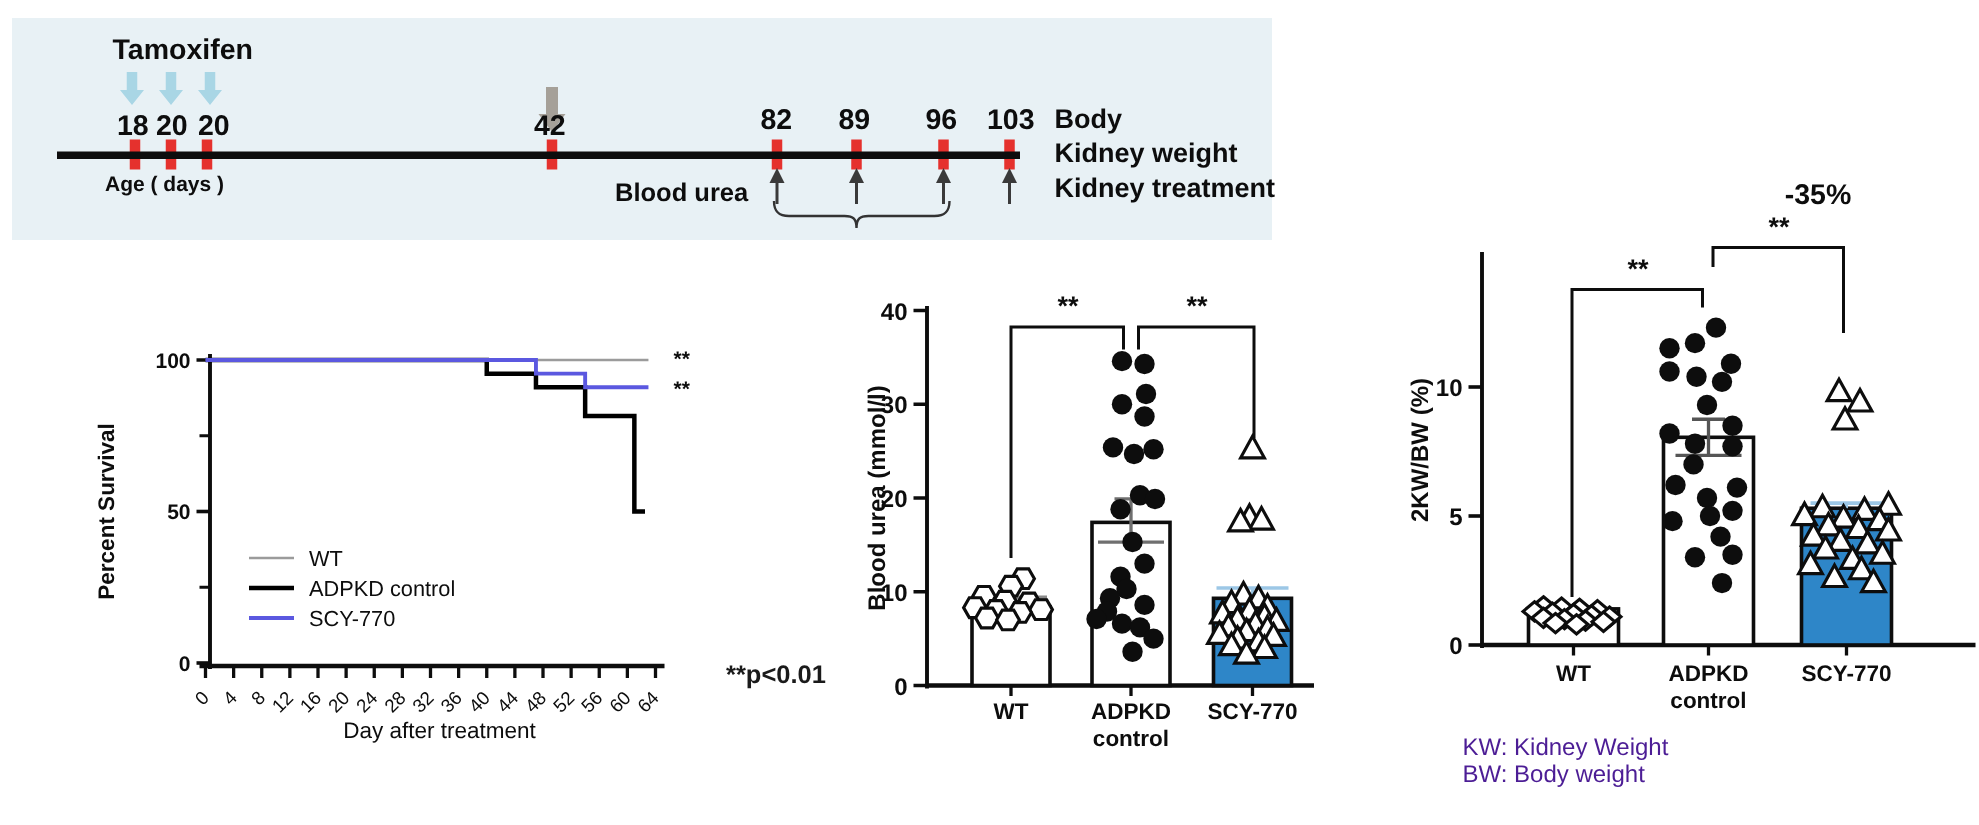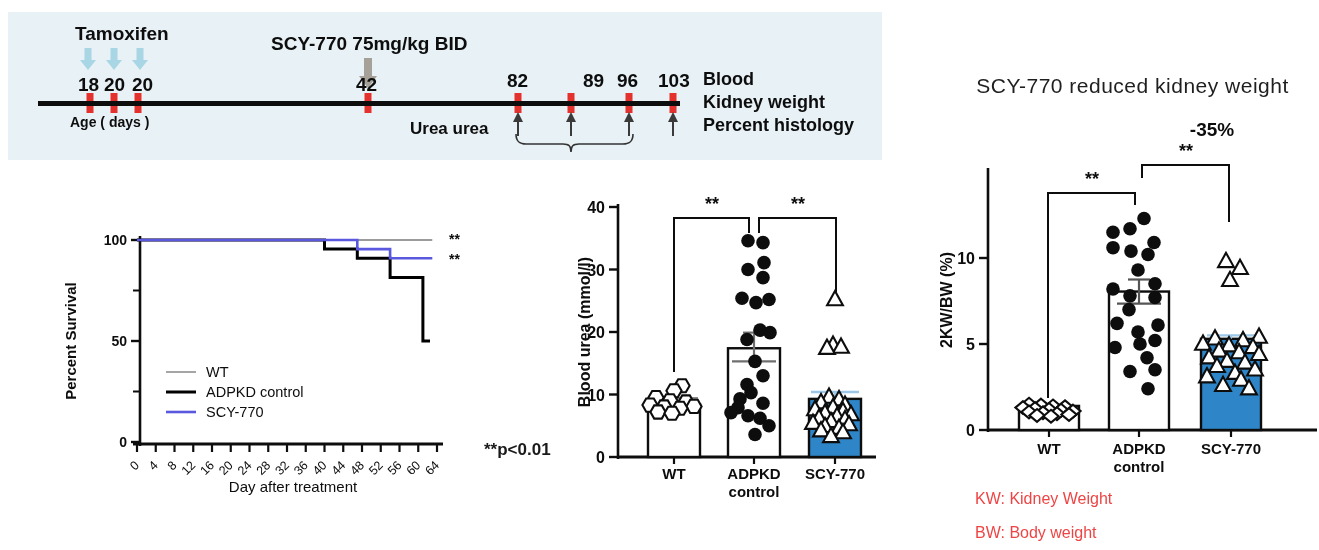--- a/index.html
+++ b/index.html
@@ -1,26 +1,26 @@
 <!DOCTYPE html>
 <html><head>
 <meta charset="utf-8">
 <style>
   html,body{margin:0;padding:0;background:#fff;}
   .canvas{position:relative;width:1319px;height:550px;background:#ffffff;overflow:hidden;
           font-family:"Liberation Sans",sans-serif;color:#111;}
   .abs{position:absolute;}
-  .tl-panel{position:absolute;left:8px;top:12px;width:840px;height:148px;background:#e8f1f5;padding-left:34px;}
+  .tl-panel{position:absolute;left:8px;top:12px;width:840px;height:148px;background:#e8f1f5;}
   .tl-text{position:absolute;font-weight:bold;color:#0d0d0d;white-space:nowrap;}
   .tl-line{position:absolute;background:#0d0d0d;}
   .chart-svg{position:absolute;}
   .note{position:absolute;font-size:17px;color:#1a1a1a;font-weight:bold;}
   .kw-title{position:absolute;left:946px;top:74px;width:373px;text-align:center;
             font-size:21px;color:#1f1f1f;letter-spacing:.5px;white-space:nowrap;}
-  .footnote{position:absolute;font-size:16px;color:#ef4444;}
+  .footnote{position:absolute;font-size:16px;color:#4c1d95;}
 </style>
 </head>
 <body>
 
 <div class="canvas">
 
   <div class="tl-panel">
     <svg class="abs" id="tl-svg" width="840" height="148" style="left:0;top:0;">
         <polygon points="76.5,36 83.5,36 83.5,48 88,48 80,58 72,48 76.5,48" fill="#a9d6e5"></polygon>
         <polygon points="102.5,36 109.5,36 109.5,48 114,48 106,58 98,48 102.5,48" fill="#a9d6e5"></polygon>
@@ -39,39 +39,38 @@
         <line x1="563" y1="124" x2="563" y2="106" stroke="#3a3a3a" stroke-width="2"></line>
         <polygon points="563,100 558,110 568,110" fill="#3a3a3a"></polygon>
         <line x1="621" y1="124" x2="621" y2="106" stroke="#3a3a3a" stroke-width="2"></line>
         <polygon points="621,100 616,110 626,110" fill="#3a3a3a"></polygon>
         <line x1="665" y1="124" x2="665" y2="106" stroke="#3a3a3a" stroke-width="2"></line>
         <polygon points="665,100 660,110 670,110" fill="#3a3a3a"></polygon>
         <path d="M 508 122 C 508 130, 512 132, 518 132 L 555 132 C 561 132, 563 134, 563 140 C 563 134, 565 132, 571 132 L 615 132 C 621 132, 625 130, 625 122" fill="none" stroke="#333" stroke-width="1.6"></path>
       </svg>
 
     <div class="tl-text" style="left:67px;top:11px;font-size:19px;">Tamoxifen</div>
-    <div class="tl-text" style="left:263px;top:21px;font-size:19px;">SCY-770 75mg/kg BID</div>
 
     <div class="tl-text" style="left:70px;top:62px;font-size:19px;">18</div>
     <div class="tl-text" style="left:96px;top:62px;font-size:19px;">20</div>
     <div class="tl-text" style="left:124px;top:62px;font-size:19px;">20</div>
     <div class="tl-text" style="left:348px;top:62px;font-size:19px;">42</div>
     <div class="tl-text" style="left:499px;top:58px;font-size:19px;">82</div>
-    <div class="tl-text" style="left:551px;top:58px;font-size:19px;margin-left:24px;">89</div>
+    <div class="tl-text" style="left:551px;top:58px;font-size:19px;">89</div>
     <div class="tl-text" style="left:609px;top:58px;font-size:19px;">96</div>
     <div class="tl-text" style="left:650px;top:58px;font-size:19px;">103</div>
 
     <div class="tl-line" style="left:30px;top:89px;width:642px;height:5px;"></div>
 
     <div class="tl-text" style="left:62px;top:102px;font-size:14px;text-align:center;">Age ( days )</div>
-    <div class="tl-text" style="left:402px;top:107px;font-size:17px;">Urea urea</div>
-
-    <div class="tl-text" style="left:695px;top:57px;font-size:18px;">Blood</div>
+    <div class="tl-text" style="left:402px;top:107px;font-size:17px;">Blood urea</div>
+
+    <div class="tl-text" style="left:695px;top:57px;font-size:18px;">Body</div>
     <div class="tl-text" style="left:695px;top:80px;font-size:18px;">Kidney weight</div>
-    <div class="tl-text" style="left:695px;top:103px;font-size:18px;">Percent histology</div>
+    <div class="tl-text" style="left:695px;top:103px;font-size:18px;">Kidney treatment</div>
   </div>
 
   <svg id="svg-survival" class="chart-svg" style="left:40px;top:195px;" width="520" height="340" viewBox="40 195 520 340">
       <line x1="140" y1="236" x2="140" y2="446" stroke="#0d0d0d" stroke-width="2.6"></line>
       <line x1="133" y1="444" x2="443" y2="444" stroke="#0d0d0d" stroke-width="3"></line>
       <line x1="140" y1="442" x2="131" y2="442" stroke="#0d0d0d" stroke-width="2.4"></line>
       <text x="127" y="447" font-family="&quot;Liberation Sans&quot;,sans-serif" font-size="14" fill="#0d0d0d" font-weight="bold" text-anchor="end">0</text>
       <line x1="140" y1="341" x2="131" y2="341" stroke="#0d0d0d" stroke-width="2.4"></line>
       <text x="127" y="346" font-family="&quot;Liberation Sans&quot;,sans-serif" font-size="14" fill="#0d0d0d" font-weight="bold" text-anchor="end">50</text>
       <line x1="140" y1="240" x2="131" y2="240" stroke="#0d0d0d" stroke-width="2.4"></line>
@@ -216,21 +215,20 @@
       <polygon points="821.0,422.1 813.1,436.4 828.9,436.4" fill="#ffffff" stroke="#0d0d0d" stroke-width="2.1"></polygon>
       <polygon points="843.0,424.0 835.1,438.3 850.9,438.3" fill="#ffffff" stroke="#0d0d0d" stroke-width="2.1"></polygon>
       <polygon points="831.0,427.8 823.1,442.1 838.9,442.1" fill="#ffffff" stroke="#0d0d0d" stroke-width="2.1"></polygon>
       <text x="835" y="479" font-family="&quot;Liberation Sans&quot;,sans-serif" font-size="15" fill="#0d0d0d" font-weight="bold" text-anchor="middle">SCY-770</text>
       <path d="M 674 372 L 674 218 L 749 218 L 749 233" fill="none" stroke="#0d0d0d" stroke-width="2"></path>
       <text x="712" y="210" font-family="&quot;Liberation Sans&quot;,sans-serif" font-size="18" fill="#0d0d0d" font-weight="bold" text-anchor="middle">**</text>
       <path d="M 759 233 L 759 218 L 836 218 L 836 292" fill="none" stroke="#0d0d0d" stroke-width="2"></path>
       <text x="798" y="210" font-family="&quot;Liberation Sans&quot;,sans-serif" font-size="18" fill="#0d0d0d" font-weight="bold" text-anchor="middle">**</text>
     </svg>
 
-  <div class="kw-title">SCY-770 reduced kidney weight</div>
   <svg id="svg-kw" class="chart-svg" style="left:930px;top:108px;" width="389" height="370" viewBox="930 108 389 370">
       <line x1="988" y1="168" x2="988" y2="432" stroke="#0d0d0d" stroke-width="2.6"></line>
       <line x1="988" y1="430" x2="1317" y2="430" stroke="#0d0d0d" stroke-width="3"></line>
       <line x1="988" y1="430" x2="979" y2="430" stroke="#0d0d0d" stroke-width="2.4"></line>
       <text x="975" y="436" font-family="&quot;Liberation Sans&quot;,sans-serif" font-size="16" fill="#0d0d0d" font-weight="bold" text-anchor="end">0</text>
       <line x1="988" y1="344" x2="979" y2="344" stroke="#0d0d0d" stroke-width="2.4"></line>
       <text x="975" y="350" font-family="&quot;Liberation Sans&quot;,sans-serif" font-size="16" fill="#0d0d0d" font-weight="bold" text-anchor="end">5</text>
       <line x1="988" y1="258" x2="979" y2="258" stroke="#0d0d0d" stroke-width="2.4"></line>
       <text x="975" y="264" font-family="&quot;Liberation Sans&quot;,sans-serif" font-size="16" fill="#0d0d0d" font-weight="bold" text-anchor="end">10</text>
       <text x="952" y="300" font-family="&quot;Liberation Sans&quot;,sans-serif" font-size="16" fill="#0d0d0d" font-weight="bold" text-anchor="middle" transform="rotate(-90 952 300)">2KW/BW  (%)</text>
@@ -309,14 +307,14 @@
       <polygon points="1223.0,376.7 1215.1,391.0 1230.9,391.0" fill="#ffffff" stroke="#0d0d0d" stroke-width="2.1"></polygon>
       <polygon points="1249.0,380.1 1241.1,394.4 1256.9,394.4" fill="#ffffff" stroke="#0d0d0d" stroke-width="2.1"></polygon>
       <text x="1231" y="454" font-family="&quot;Liberation Sans&quot;,sans-serif" font-size="15" fill="#0d0d0d" font-weight="bold" text-anchor="middle">SCY-770</text>
       <path d="M 1048 398 L 1048 193 L 1135 193 L 1135 205" fill="none" stroke="#0d0d0d" stroke-width="2"></path>
       <text x="1092" y="185" font-family="&quot;Liberation Sans&quot;,sans-serif" font-size="18" fill="#0d0d0d" font-weight="bold" text-anchor="middle">**</text>
       <path d="M 1142 178 L 1142 165 L 1229 165 L 1229 222" fill="none" stroke="#0d0d0d" stroke-width="2"></path>
       <text x="1186" y="157" font-family="&quot;Liberation Sans&quot;,sans-serif" font-size="18" fill="#0d0d0d" font-weight="bold" text-anchor="middle">**</text>
       <text x="1212" y="136" font-family="&quot;Liberation Sans&quot;,sans-serif" font-size="19" fill="#0d0d0d" font-weight="bold" text-anchor="middle">-35%</text>
     </svg>
   <div class="footnote" style="left:975px;top:490px;">KW: Kidney Weight</div>
-  <div class="footnote" style="left:975px;top:524px;">BW: Body weight</div>
+  <div class="footnote" style="left:975px;top:508px;">BW: Body weight</div>
 </div>
 
 </body></html>

